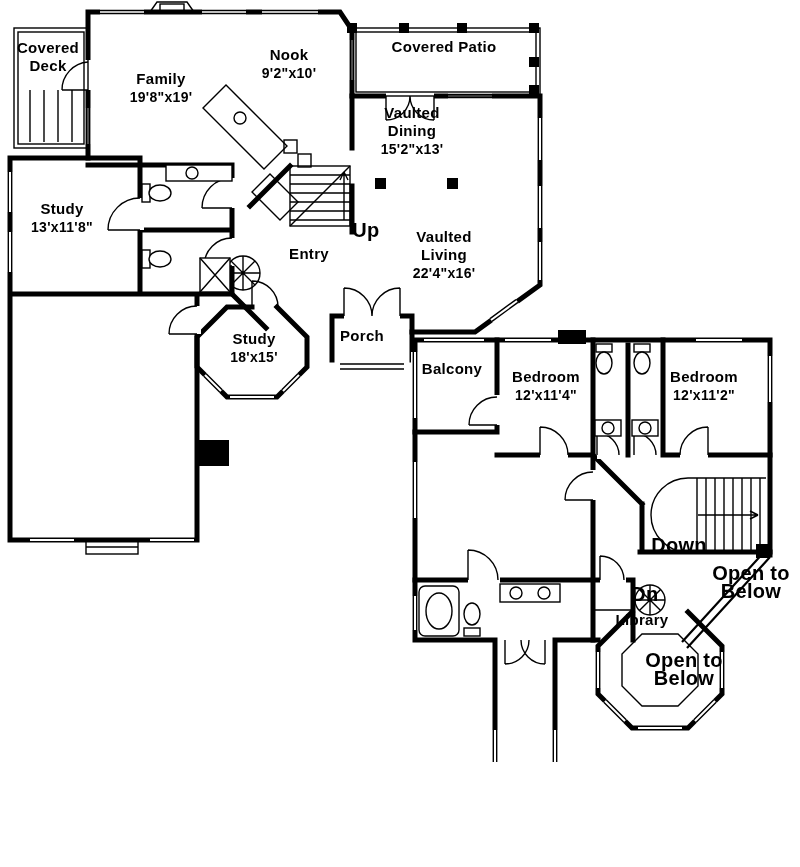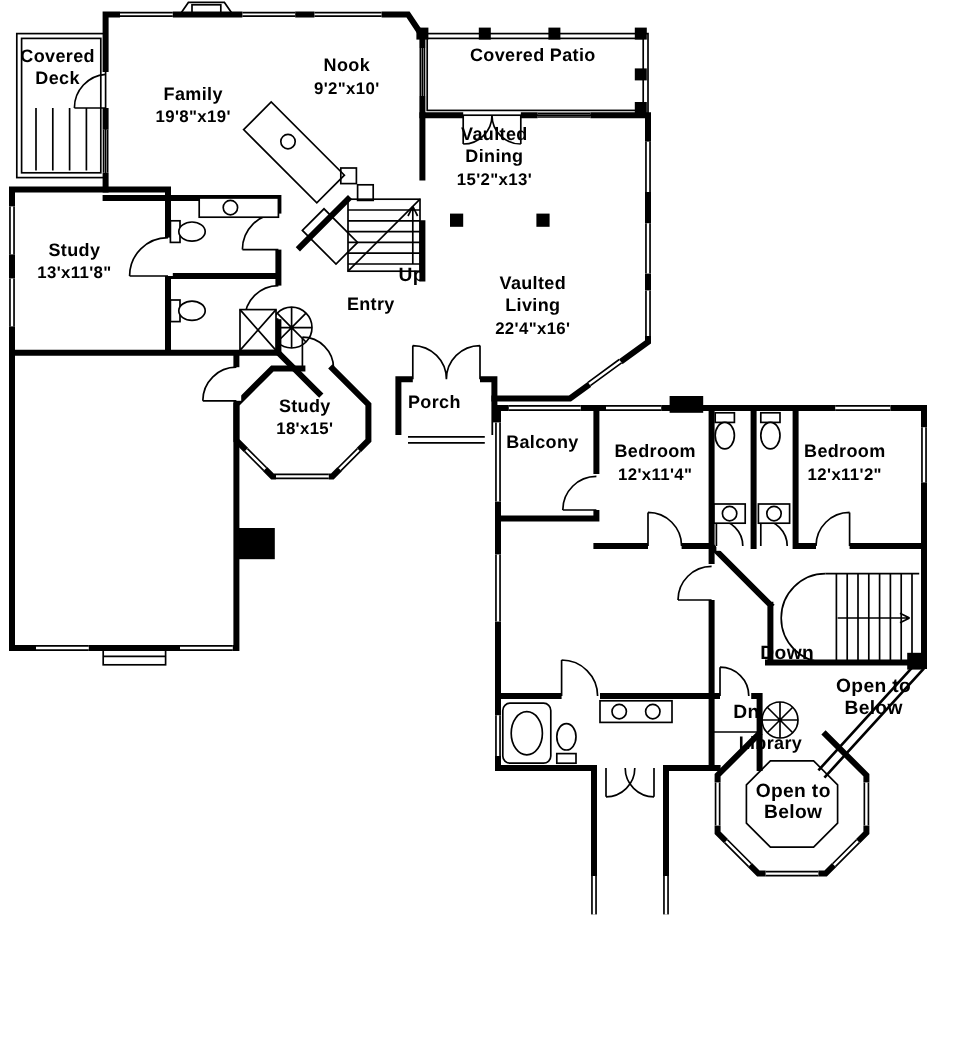--- a/index.html
+++ b/index.html
@@ -10,21 +10,21 @@
   .t {stroke:#000;stroke-width:1.4;fill:none;}
   .t2{stroke:#000;stroke-width:2.2;fill:none;}
   .wh{fill:#fff;stroke:none;}
   .whl{stroke:#fff;stroke-width:8;fill:none;}
   .blk{fill:#000;stroke:none;}
   .fix{stroke:#000;stroke-width:1.4;fill:#fff;}
   .lbl{position:absolute;transform:translate(-50%,-50%);text-align:center;
        font-weight:700;font-size:15px;line-height:18px;color:#000;white-space:nowrap;letter-spacing:.3px;}
   .lbl span{display:block;}
   .lbl .dims{font-size:14px;}
-  .lbl.small{font-size:16px;}
+  .lbl.small{font-size:20px;margin-left:23px;}
   .lbl.vert{transform:translate(-50%,-50%) rotate(-90deg);}
 </style>
 </head>
 <body>
 
 <div class="stage">
 
 <svg width="800" height="867" viewBox="0 0 800 867">
 
   <g>

